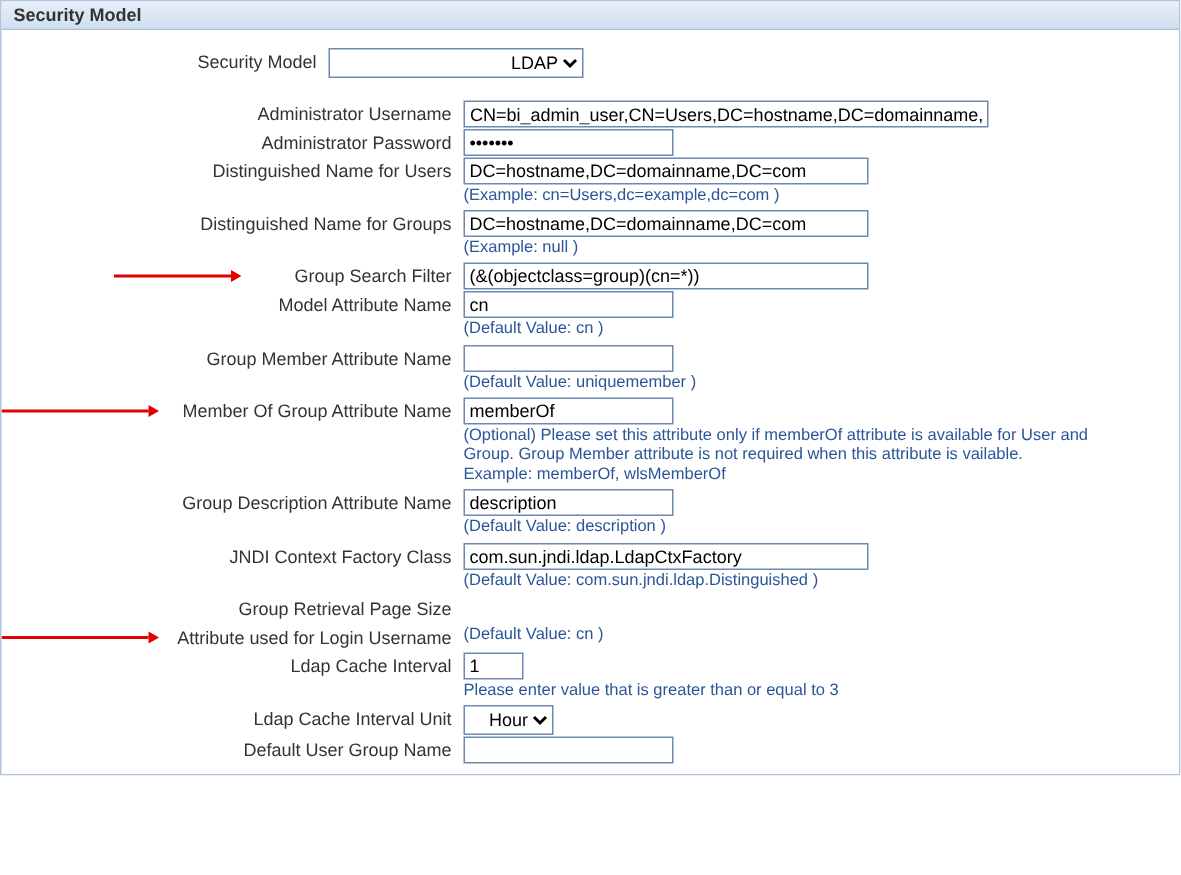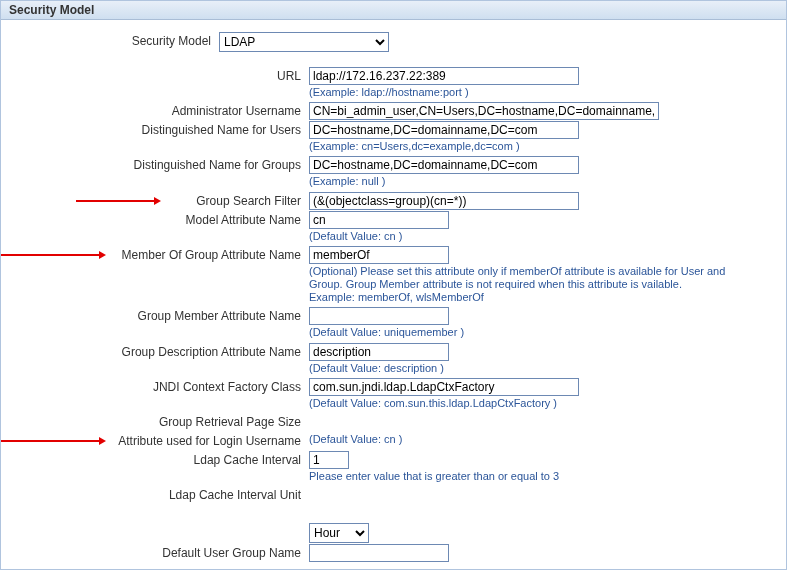--- a/index.html
+++ b/index.html
@@ -64,20 +64,21 @@
     margin-top: 1px;
     margin-bottom: 2px;
     line-height: 1.2;
   }
   select {
     border: 1px solid #6d89b3;
     font-size: 12px;
     font-family: Tahoma, Arial, sans-serif;
     height: 20px;
     background: #fff;
+    text-align: right;
   }
   .arrow-svg {
     position: absolute;
     top: 4px;
   }
   .top-spacer {
     height: 6px;
   }
 </style>
 </head>
@@ -93,35 +94,34 @@
       <div class="label-col" style="width:208px;">Security Model</div>
       <div class="field-col">
         <select style="width:170px;">
           <option>LDAP</option>
         </select>
       </div>
     </div>
 
     <div style="height:14px;"></div>
 
-    <div class="row">
-      <div class="label-col">URL</div>
-      <div class="field-col">
-        <input class="text-input w-md" value="ldap://172.16.237.22:389" style="">
-        <div class="hint">(Example: ldap://hostname:port )</div>
-      </div>
-    </div>
 
     <div class="row">
       <div class="label-col">Administrator Username</div>
       <div class="field-col">
         <input class="text-input w-lg" value="CN=bi_admin_user,CN=Users,DC=hostname,DC=domainname,DC=c" style="">
       </div>
     </div>
 
+    <div class="row">
+      <div class="label-col">Administrator Password</div>
+      <div class="field-col">
+        <input class="text-input w-sm" type="text" value="•••••••" style="">
+      </div>
+    </div>
 
     <div class="row">
       <div class="label-col">Distinguished Name for Users</div>
       <div class="field-col">
         <input class="text-input w-md" value="DC=hostname,DC=domainname,DC=com" style="">
         <div class="hint">(Example: cn=Users,dc=example,dc=com )</div>
       </div>
     </div>
 
     <div class="row">
@@ -145,52 +145,52 @@
 
     <div class="row">
       <div class="label-col">Model Attribute Name</div>
       <div class="field-col">
         <input class="text-input w-sm" value="cn" style="">
         <div class="hint">(Default Value: cn )</div>
       </div>
     </div>
 
     <div class="row">
+      <div class="label-col">Group Member Attribute Name</div>
+      <div class="field-col">
+        <input class="text-input w-sm" value="" style="">
+        <div class="hint">(Default Value: uniquemember )</div>
+      </div>
+    </div>
+
+    <div class="row">
       <svg class="arrow-svg" style="left:-10px;" width="105" height="10">
         <line x1="0" y1="5" x2="98" y2="5" stroke="#e20000" stroke-width="2"></line>
         <polygon points="98,1 105,5 98,9" fill="#e20000"></polygon>
       </svg>
       <div class="label-col">Member Of Group Attribute Name</div>
       <div class="field-col">
         <input class="text-input w-sm" value="memberOf" style="">
         <div class="hint" style="max-width:420px;">(Optional) Please set this attribute only if memberOf attribute is available for User and Group. Group Member attribute is not required when this attribute is vailable. Example: memberOf, wlsMemberOf</div>
       </div>
     </div>
 
     <div class="row">
-      <div class="label-col">Group Member Attribute Name</div>
-      <div class="field-col">
-        <input class="text-input w-sm" value="" style="">
-        <div class="hint">(Default Value: uniquemember )</div>
-      </div>
-    </div>
-
-    <div class="row">
       <div class="label-col">Group Description Attribute Name</div>
       <div class="field-col">
         <input class="text-input w-sm" value="description" style="">
         <div class="hint">(Default Value: description )</div>
       </div>
     </div>
 
     <div class="row">
       <div class="label-col">JNDI Context Factory Class</div>
       <div class="field-col">
         <input class="text-input w-md" value="com.sun.jndi.ldap.LdapCtxFactory" style="">
-        <div class="hint">(Default Value: com.sun.this.ldap.LdapCtxFactory )</div>
+        <div class="hint">(Default Value: com.sun.jndi.ldap.Distinguished )</div>
       </div>
     </div>
 
     <div class="row">
       <div class="label-col">Group Retrieval Page Size</div>
     </div>
 
     <div class="row">
       <svg class="arrow-svg" style="left:-10px;" width="105" height="10">
         <line x1="0" y1="5" x2="98" y2="5" stroke="#e20000" stroke-width="2"></line>
@@ -206,21 +206,21 @@
       <div class="label-col">Ldap Cache Interval</div>
       <div class="field-col">
         <input class="text-input w-xs" value="1" style="">
         <div class="hint">Please enter value that is greater than or equal to 3</div>
       </div>
     </div>
 
     <div class="row">
       <div class="label-col">Ldap Cache Interval Unit</div>
       <div class="field-col">
-        <select style="width:60px;margin-top:37px;">
+        <select style="width:60px;">
           <option>Hour</option>
         </select>
       </div>
     </div>
 
     <div class="row">
       <div class="label-col">Default User Group Name</div>
       <div class="field-col">
         <input class="text-input w-sm" value="" style="">
         

